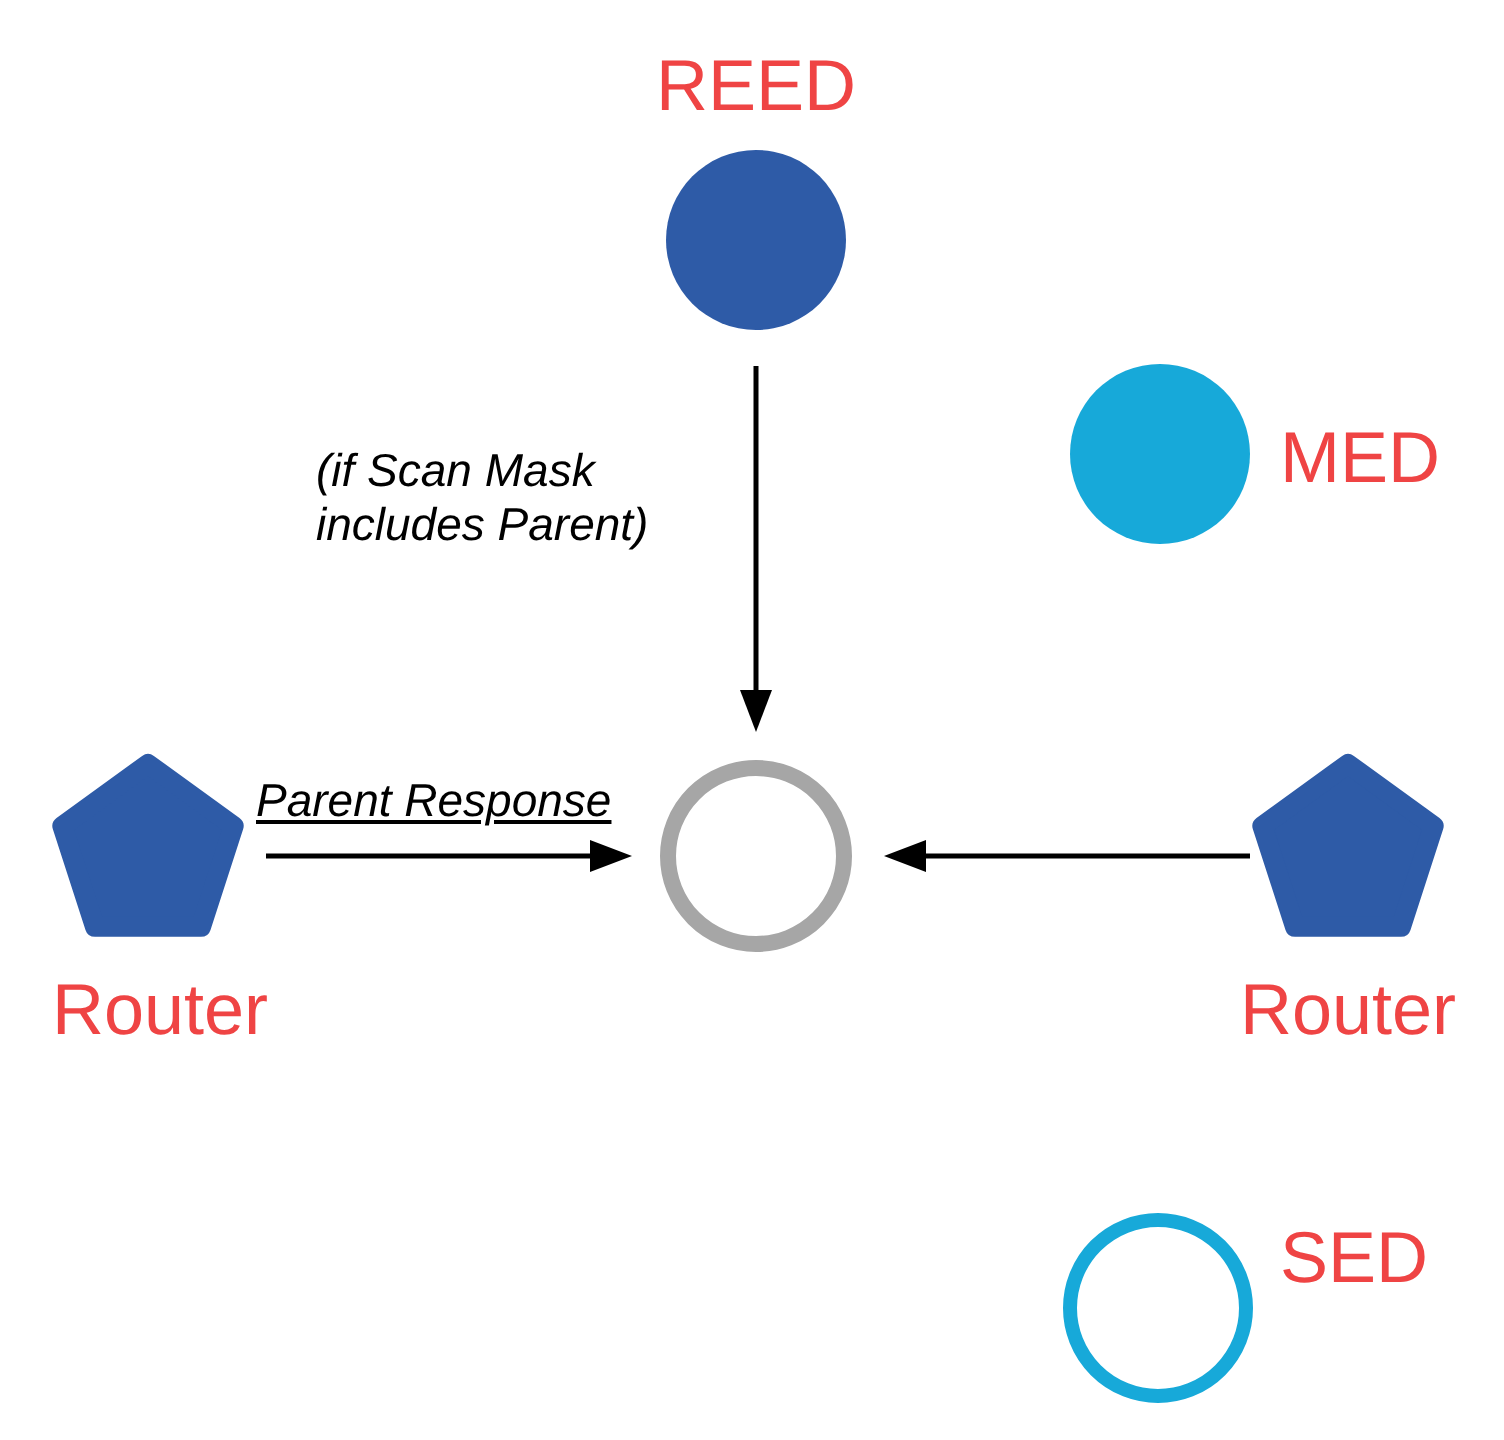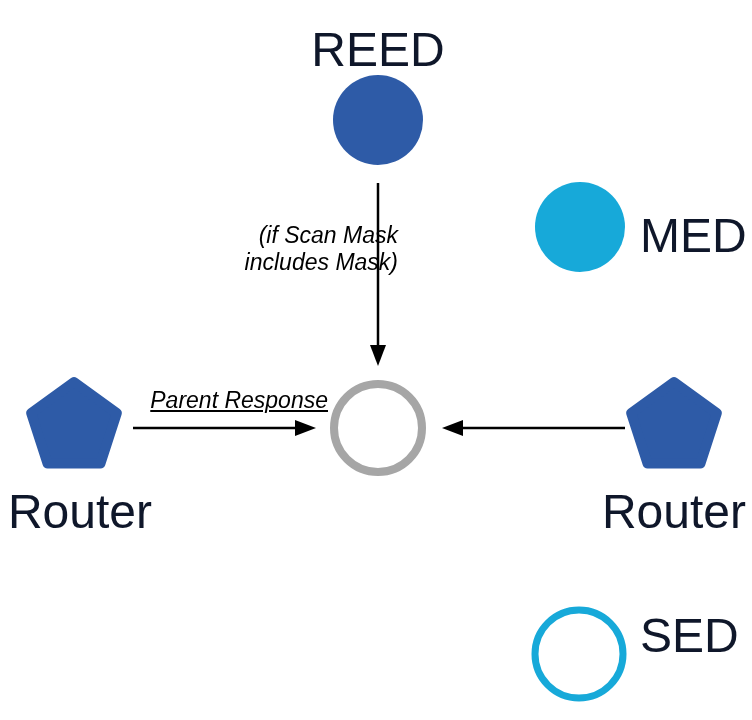--- a/index.html
+++ b/index.html
@@ -14,33 +14,33 @@
     background: #ffffff;
     overflow: hidden;
   }
   .svg-layer {
     position: absolute;
     left: 0; top: 0;
     width: 752px; height: 720px;
   }
   .label {
     position: absolute;
-    color: #0f172a;
-    font-size: 48px;
+    color: #ef4444;
+    font-size: 36px;
     line-height: 1.15;
     white-space: nowrap;
   }
   .label.centered { text-align: center; }
   .annotation {
     position: absolute;
     color: #000000;
     font-size: 23px;
     font-style: italic;
     line-height: 27px;
-    text-align: right;
+    text-align: left;
     white-space: nowrap;
   }
 </style>
 </head>
 <body>
 
 <div class="canvas">
 
   <svg class="svg-layer" viewBox="0 0 752 720" xmlns="http://www.w3.org/2000/svg">
 
@@ -77,18 +77,18 @@
   <div class="label" style="left:640px; top:208px;">MED</div>
 
   <div class="label centered" style="left:0px; top:484px; width:160px;">Router</div>
 
   <div class="label centered" style="left:594px; top:484px; width:160px;">Router</div>
 
   <div class="label" style="left:640px; top:608px;">SED</div>
 
   <div class="annotation" style="left:158px; top:222px; width:240px;">
     <div>(if Scan Mask</div>
-    <div>includes Mask)</div>
+    <div>includes Parent)</div>
   </div>
 
   <div class="annotation" style="left:128px; top:387px; width:200px;text-decoration:underline;">Parent Response</div>
 
 </div>
 
 </body></html>

